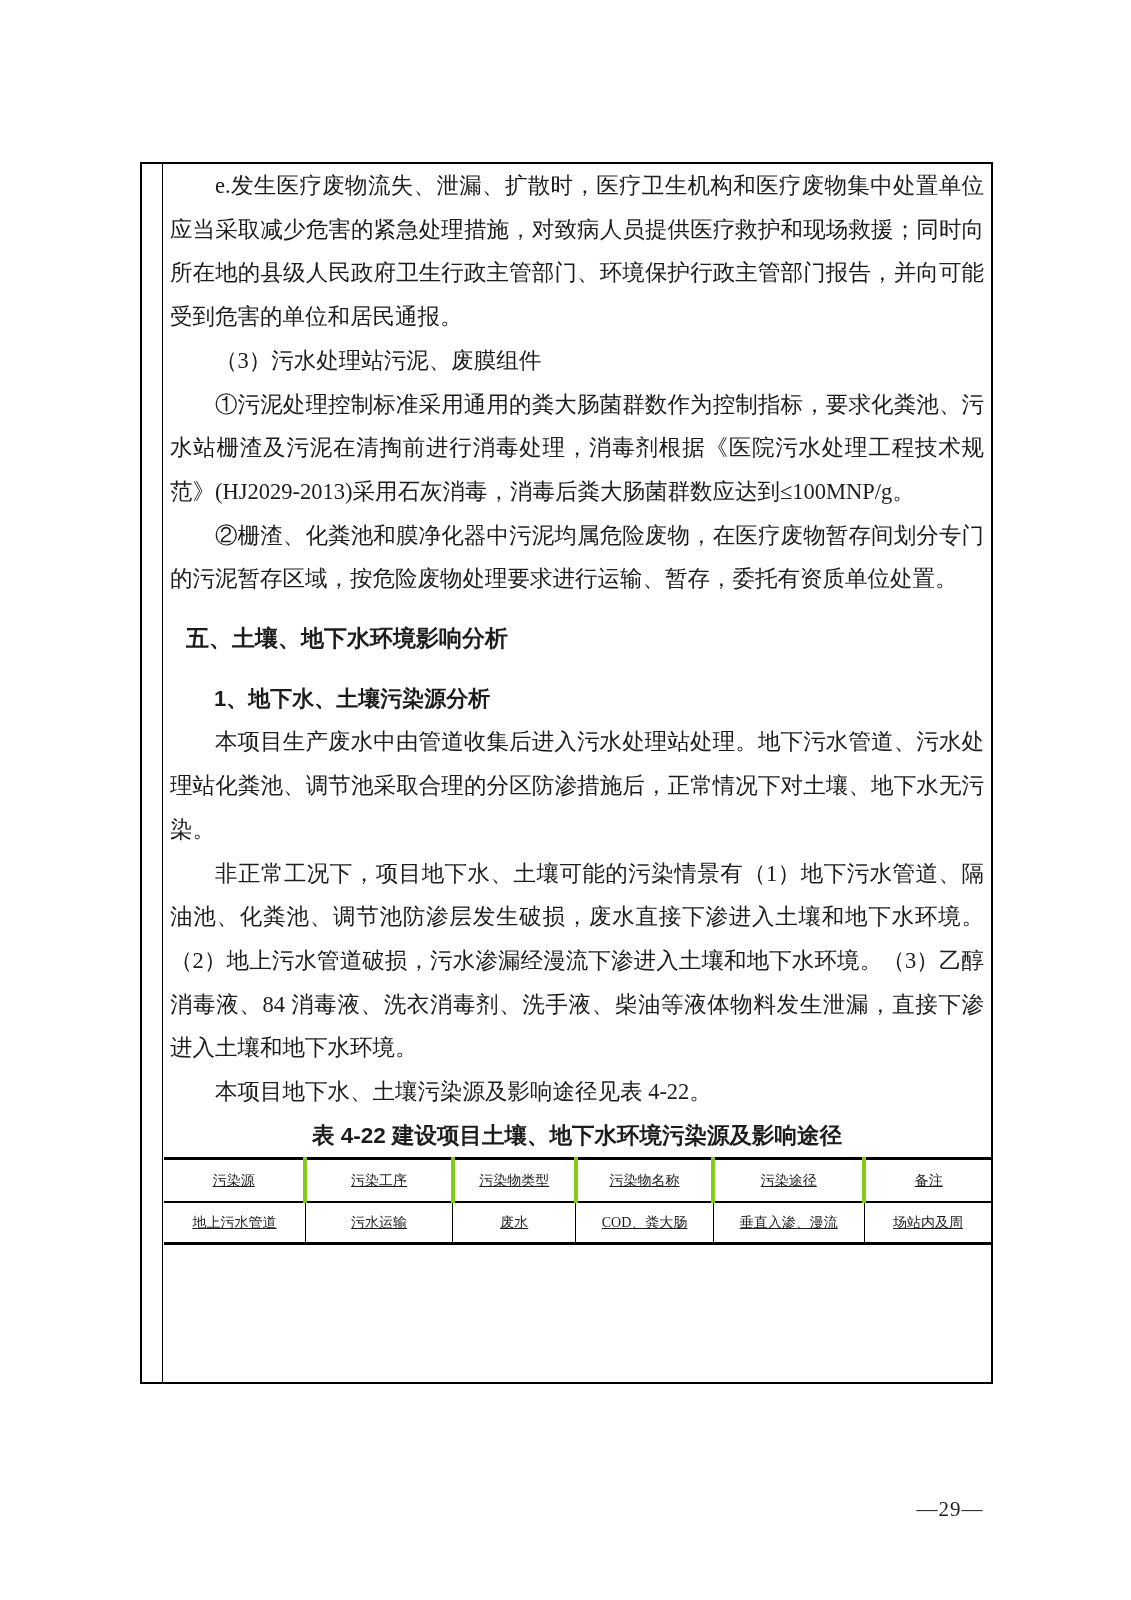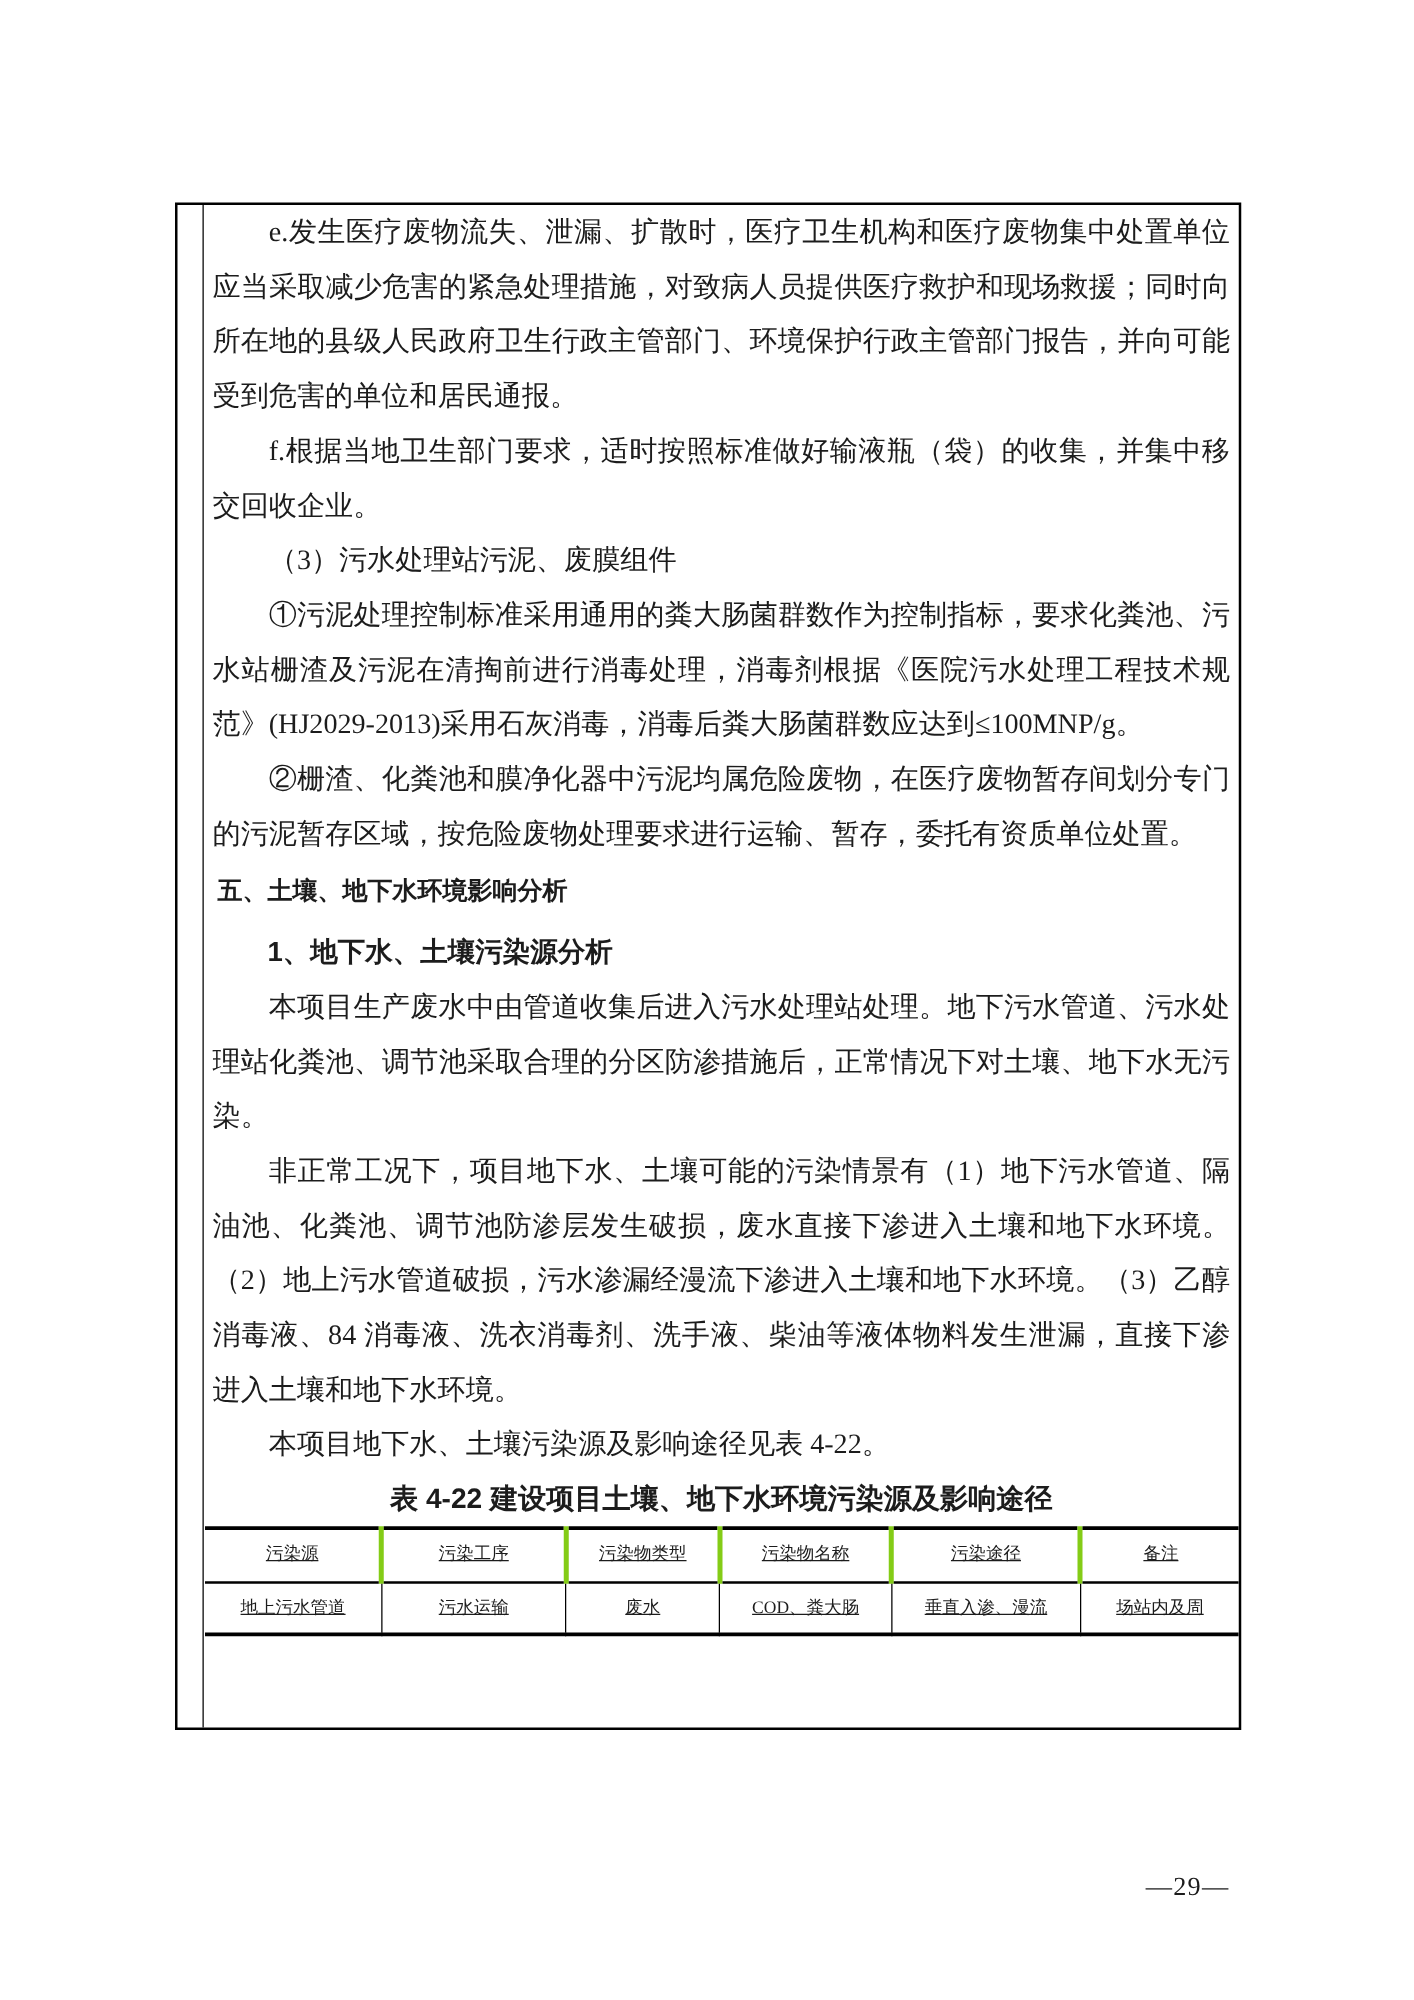--- a/index.html
+++ b/index.html
@@ -21,23 +21,23 @@
     overflow:hidden;
     border-radius:17px;
   }
   .para{
     margin:0;padding:0 7px 0 6px;
     font-size:22.5px;line-height:43.7px;
     text-align:justify;text-justify:inter-character;
     text-indent:2em;
   }
   .heading1{
-    margin:4px;padding:0 7px 0 6px;
+    margin:16px;padding:0 7px 0 6px;
     font-family:"Liberation Sans","DejaVu Sans",sans-serif;
-    font-weight:bold;font-size:20px;line-height:43.7px;
+    font-weight:bold;font-size:23px;line-height:43.7px;
     text-indent:0;
   }
   .heading2{
     margin:0;padding:0 7px 0 6px;
     font-family:"Liberation Sans","DejaVu Sans",sans-serif;
     font-weight:bold;font-size:22px;line-height:43.7px;
     text-indent:2em;
   }
   .table-title{
     margin:0;padding:0 7px 0 6px;
@@ -68,21 +68,20 @@
     font-size:21px;line-height:26px;text-align:center;letter-spacing:1px;
   }
 </style>
 </head>
 <body>
 
 <div class="frame">
   <div class="side-col"></div>
   <div class="content">
     <p class="para">e.发生医疗废物流失、泄漏、扩散时，医疗卫生机构和医疗废物集中处置单位应当采取减少危害的紧急处理措施，对致病人员提供医疗救护和现场救援；同时向所在地的县级人民政府卫生行政主管部门、环境保护行政主管部门报告，并向可能受到危害的单位和居民通报。</p>
-    <p class="para">f.根据当地卫生部门要求，适时按照标准做好输液瓶（袋）的收集，并集中移交回收企业。</p>
     <p class="para">（3）污水处理站污泥、废膜组件</p>
     <p class="para">①污泥处理控制标准采用通用的粪大肠菌群数作为控制指标，要求化粪池、污水站栅渣及污泥在清掏前进行消毒处理，消毒剂根据《医院污水处理工程技术规范》(HJ2029-2013)采用石灰消毒，消毒后粪大肠菌群数应达到≤100MNP/g。</p>
     <p class="para">②栅渣、化粪池和膜净化器中污泥均属危险废物，在医疗废物暂存间划分专门的污泥暂存区域，按危险废物处理要求进行运输、暂存，委托有资质单位处置。</p>
     <p class="heading1">五、土壤、地下水环境影响分析</p>
     <p class="heading2">1、地下水、土壤污染源分析</p>
     <p class="para">本项目生产废水中由管道收集后进入污水处理站处理。地下污水管道、污水处理站化粪池、调节池采取合理的分区防渗措施后，正常情况下对土壤、地下水无污染。</p>
     <p class="para">非正常工况下，项目地下水、土壤可能的污染情景有（1）地下污水管道、隔油池、化粪池、调节池防渗层发生破损，废水直接下渗进入土壤和地下水环境。（2）地上污水管道破损，污水渗漏经漫流下渗进入土壤和地下水环境。（3）乙醇消毒液、84 消毒液、洗衣消毒剂、洗手液、柴油等液体物料发生泄漏，直接下渗进入土壤和地下水环境。</p>
     <p class="para">本项目地下水、土壤污染源及影响途径见表 4-22。</p>
     <p class="table-title">表 4-22 建设项目土壤、地下水环境污染源及影响途径</p>
 

